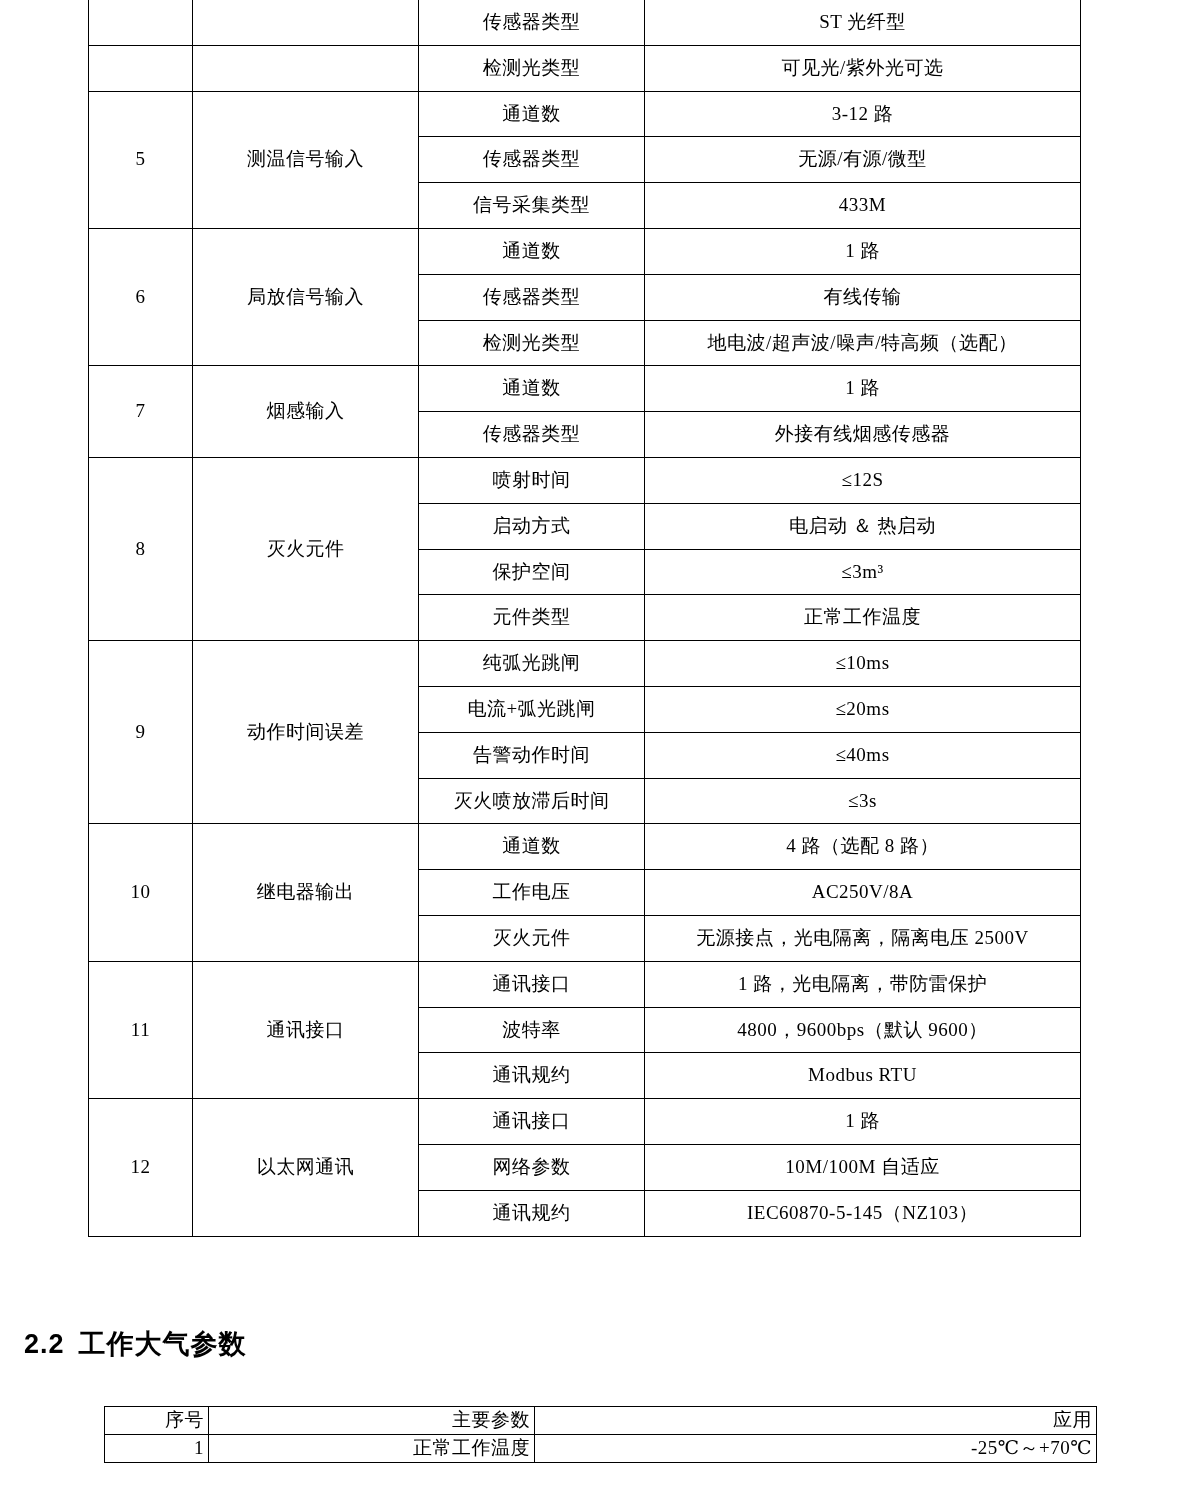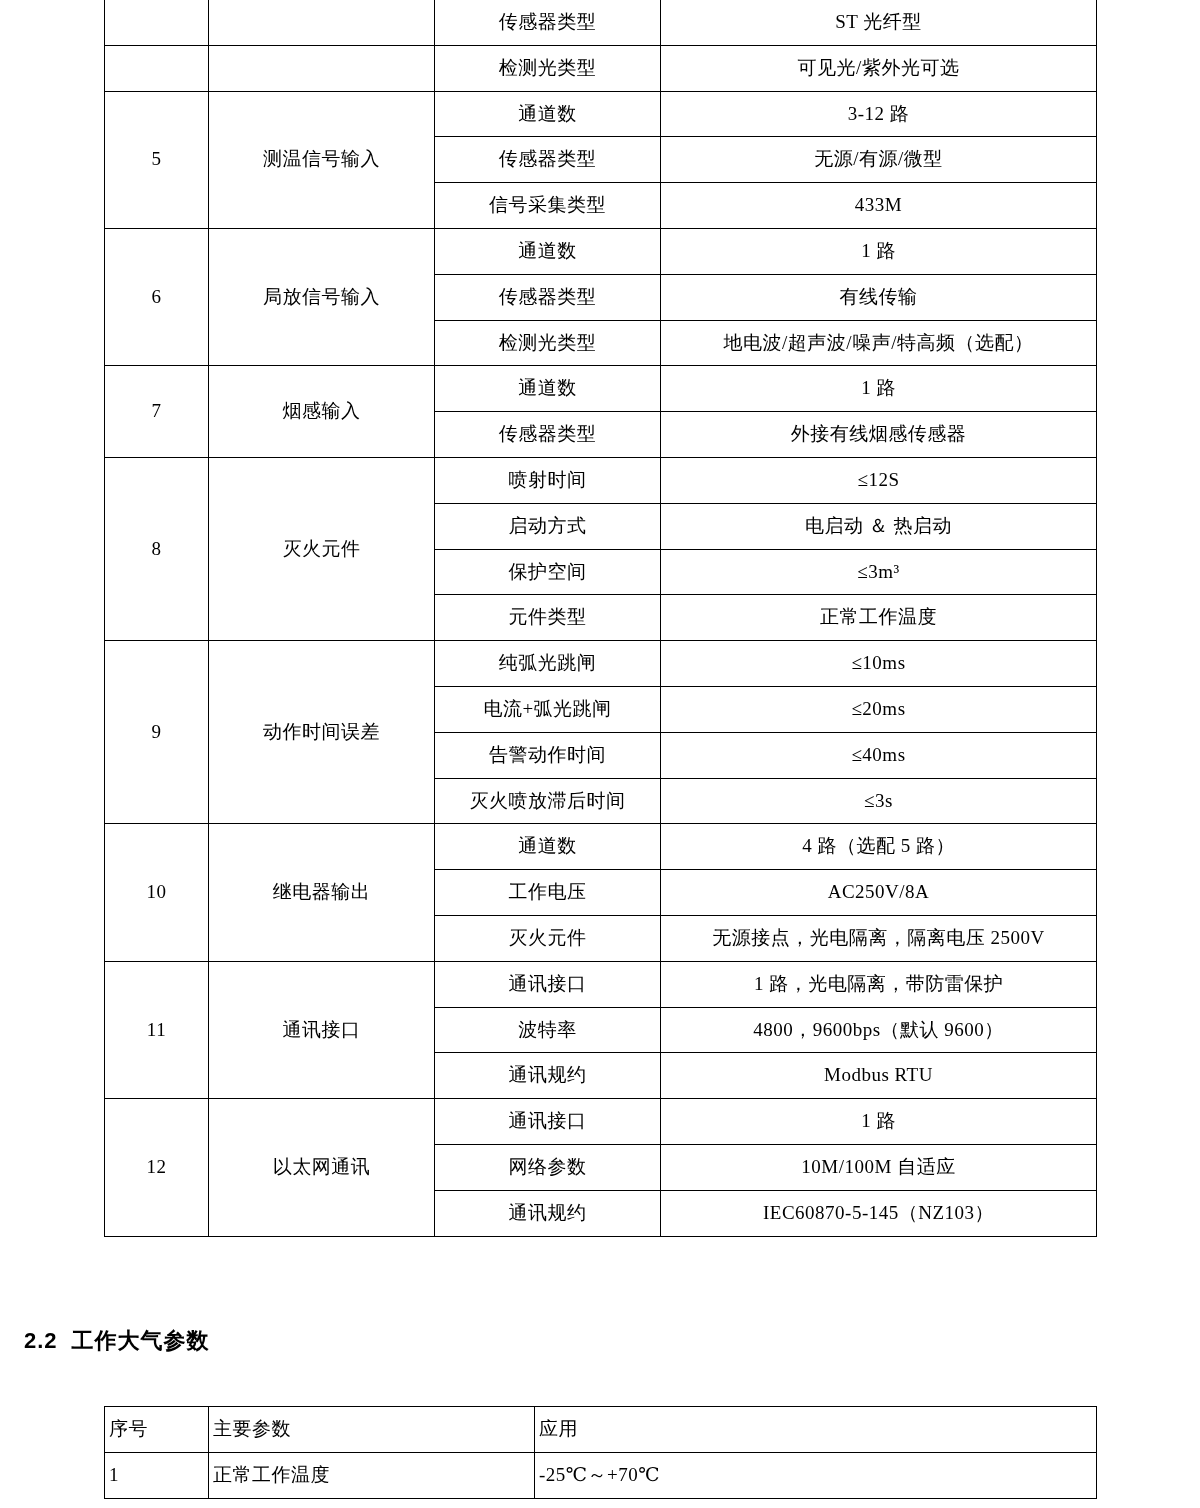--- a/index.html
+++ b/index.html
@@ -18,21 +18,21 @@
   .page {
     position: relative;
     width: 1200px;
     height: 1508px;
     box-sizing: border-box;
   }
   table.spec {
     border-collapse: collapse;
     table-layout: fixed;
     position: absolute;
-    left: 104px;
+    left: 88px;
     top: -1px;
     width: 992px;
   }
   table.spec td {
     border: 1px solid #000000;
     text-align: center;
     vertical-align: middle;
     font-size: 19px;
     font-family: "Liberation Serif", "DejaVu Serif", serif;
     padding: 11px 4px;
@@ -42,41 +42,41 @@
   col.c-no    { width: 104px; }
   col.c-name  { width: 226px; }
   col.c-item  { width: 226px; }
   col.c-value { width: 436px; }
 
   h2.section {
     position: absolute;
     left: 24px;
     top: 1326px;
     margin: 0;
-    font-size: 22px;
+    font-size: 27px;
     font-weight: bold;
     font-family: "Liberation Sans", "DejaVu Sans", sans-serif;
     letter-spacing: 1px;
   }
   h2.section .num { margin-right: 14px; }
 
   table.atmos {
     border-collapse: collapse;
     table-layout: fixed;
     position: absolute;
     left: 104px;
     top: 1406px;
     width: 992px;
   }
   table.atmos td {
     border: 1px solid #000000;
-    text-align: left;
+    text-align: right;
     vertical-align: middle;
     font-size: 19px;
-    padding: 11px 4px;
+    padding: 2px 4px;
     line-height: 1.2;
     letter-spacing: 0.5px;
   }
   col.a-no  { width: 104px; }
   col.a-par { width: 326px; }
   col.a-app { width: 562px; }
 </style>
 </head>
 <body>
 
@@ -180,21 +180,21 @@
       </tr>
       <tr>
         <td>灭火喷放滞后时间</td>
         <td>≤3s</td>
       </tr>
 
       <tr>
         <td rowspan="3">10</td>
         <td rowspan="3">继电器输出</td>
         <td>通道数</td>
-        <td>4 路（选配 5 路）</td>
+        <td>4 路（选配 8 路）</td>
       </tr>
       <tr>
         <td>工作电压</td>
         <td>AC250V/8A</td>
       </tr>
       <tr>
         <td>灭火元件</td>
         <td>无源接点，光电隔离，隔离电压 2500V</td>
       </tr>
 

